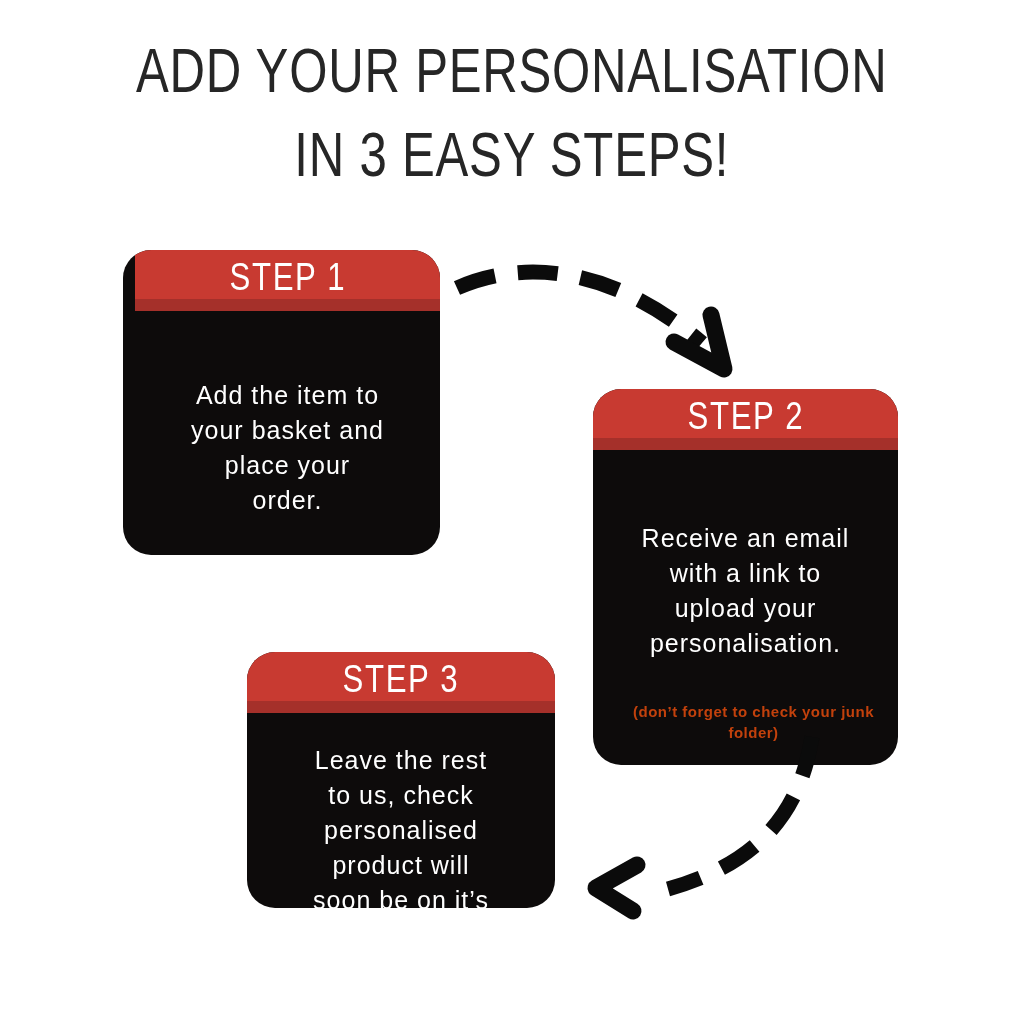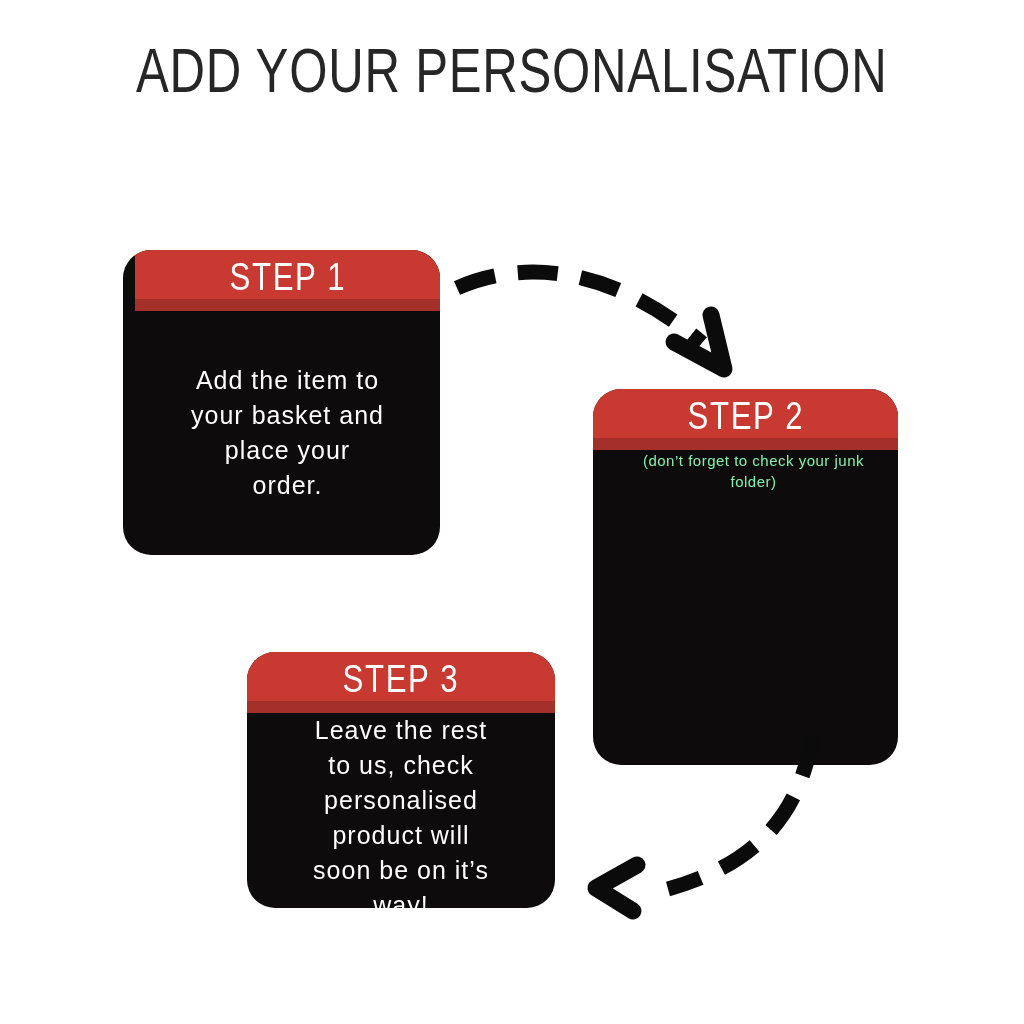--- a/index.html
+++ b/index.html
@@ -79,39 +79,41 @@
     padding-top: 4px;
   }
 
   .card-body {
     flex: 1 1 auto;
     display: flex;
     flex-direction: column;
     align-items: center;
     justify-content: center;
     padding: 0 16px;
+    margin-top: 30px;
   }
   .body-text {
     margin: 0;
     color: #ffffff;
     font-size: 25px;
     line-height: 35px;
     letter-spacing: 1px;
     text-align: center;
     white-space: pre-line;
   }
   .note-text {
     margin: 0 0 22px 16px;
     flex: 0 0 auto;
-    color: #86efac;
+    color: #c2410c;
     font-size: 15px;
     line-height: 21px;
     letter-spacing: 0.5px;
     text-align: center;
     white-space: pre-line;
+    font-weight: bold;
   }
 
   
   .arrow-svg {
     position: absolute;
     overflow: visible;
   }
   .arrow-1 { left: 440px; top: 238px; }
   .arrow-2 { left: 568px; top: 708px; }
   .arrow-tail {
@@ -129,20 +131,21 @@
     stroke-linejoin: round;
   }
 </style>
 </head>
 <body>
 
 <div class="canvas">
 
   <h1 class="title">
     <span class="title-line"><span class="title-scale">ADD YOUR PERSONALISATION</span></span>
+    <span class="title-line"><span class="title-scale">IN 3 EASY STEPS!</span></span>
   </h1>
 
   <section class="card card-1">
     <header class="card-header">
       <span class="step-label">STEP 1</span>
     </header>
     <div class="card-header-strip"></div>
     <div class="card-body">
       <p class="body-text">Add the item to
 your basket and
@@ -154,20 +157,26 @@
   <svg class="arrow-svg arrow-1" width="310" height="150" viewBox="0 0 310 150" aria-hidden="true">
     <path class="arrow-tail" d="M 17 50 C 75 24, 165 22, 262 105"></path>
     <path class="arrow-head" d="M 271 77 L 284 131 L 234 104"></path>
   </svg>
 
   <section class="card card-2">
     <header class="card-header">
       <span class="step-label">STEP 2</span>
     </header>
     <div class="card-header-strip"></div>
+    <div class="card-body">
+      <p class="body-text">Receive an email
+with a link to
+upload your
+personalisation.</p>
+    </div>
     <p class="note-text">(don’t forget to check your junk
 folder)</p>
   </section>
 
   <svg class="arrow-svg arrow-2" width="290" height="225" viewBox="0 0 290 225" aria-hidden="true">
     <path class="arrow-tail" d="M 244 29 C 234 90, 204 152, 100 181"></path>
     <path class="arrow-head" d="M 69 157 L 28 180 L 65 203"></path>
   </svg>
 
   <section class="card card-3">

